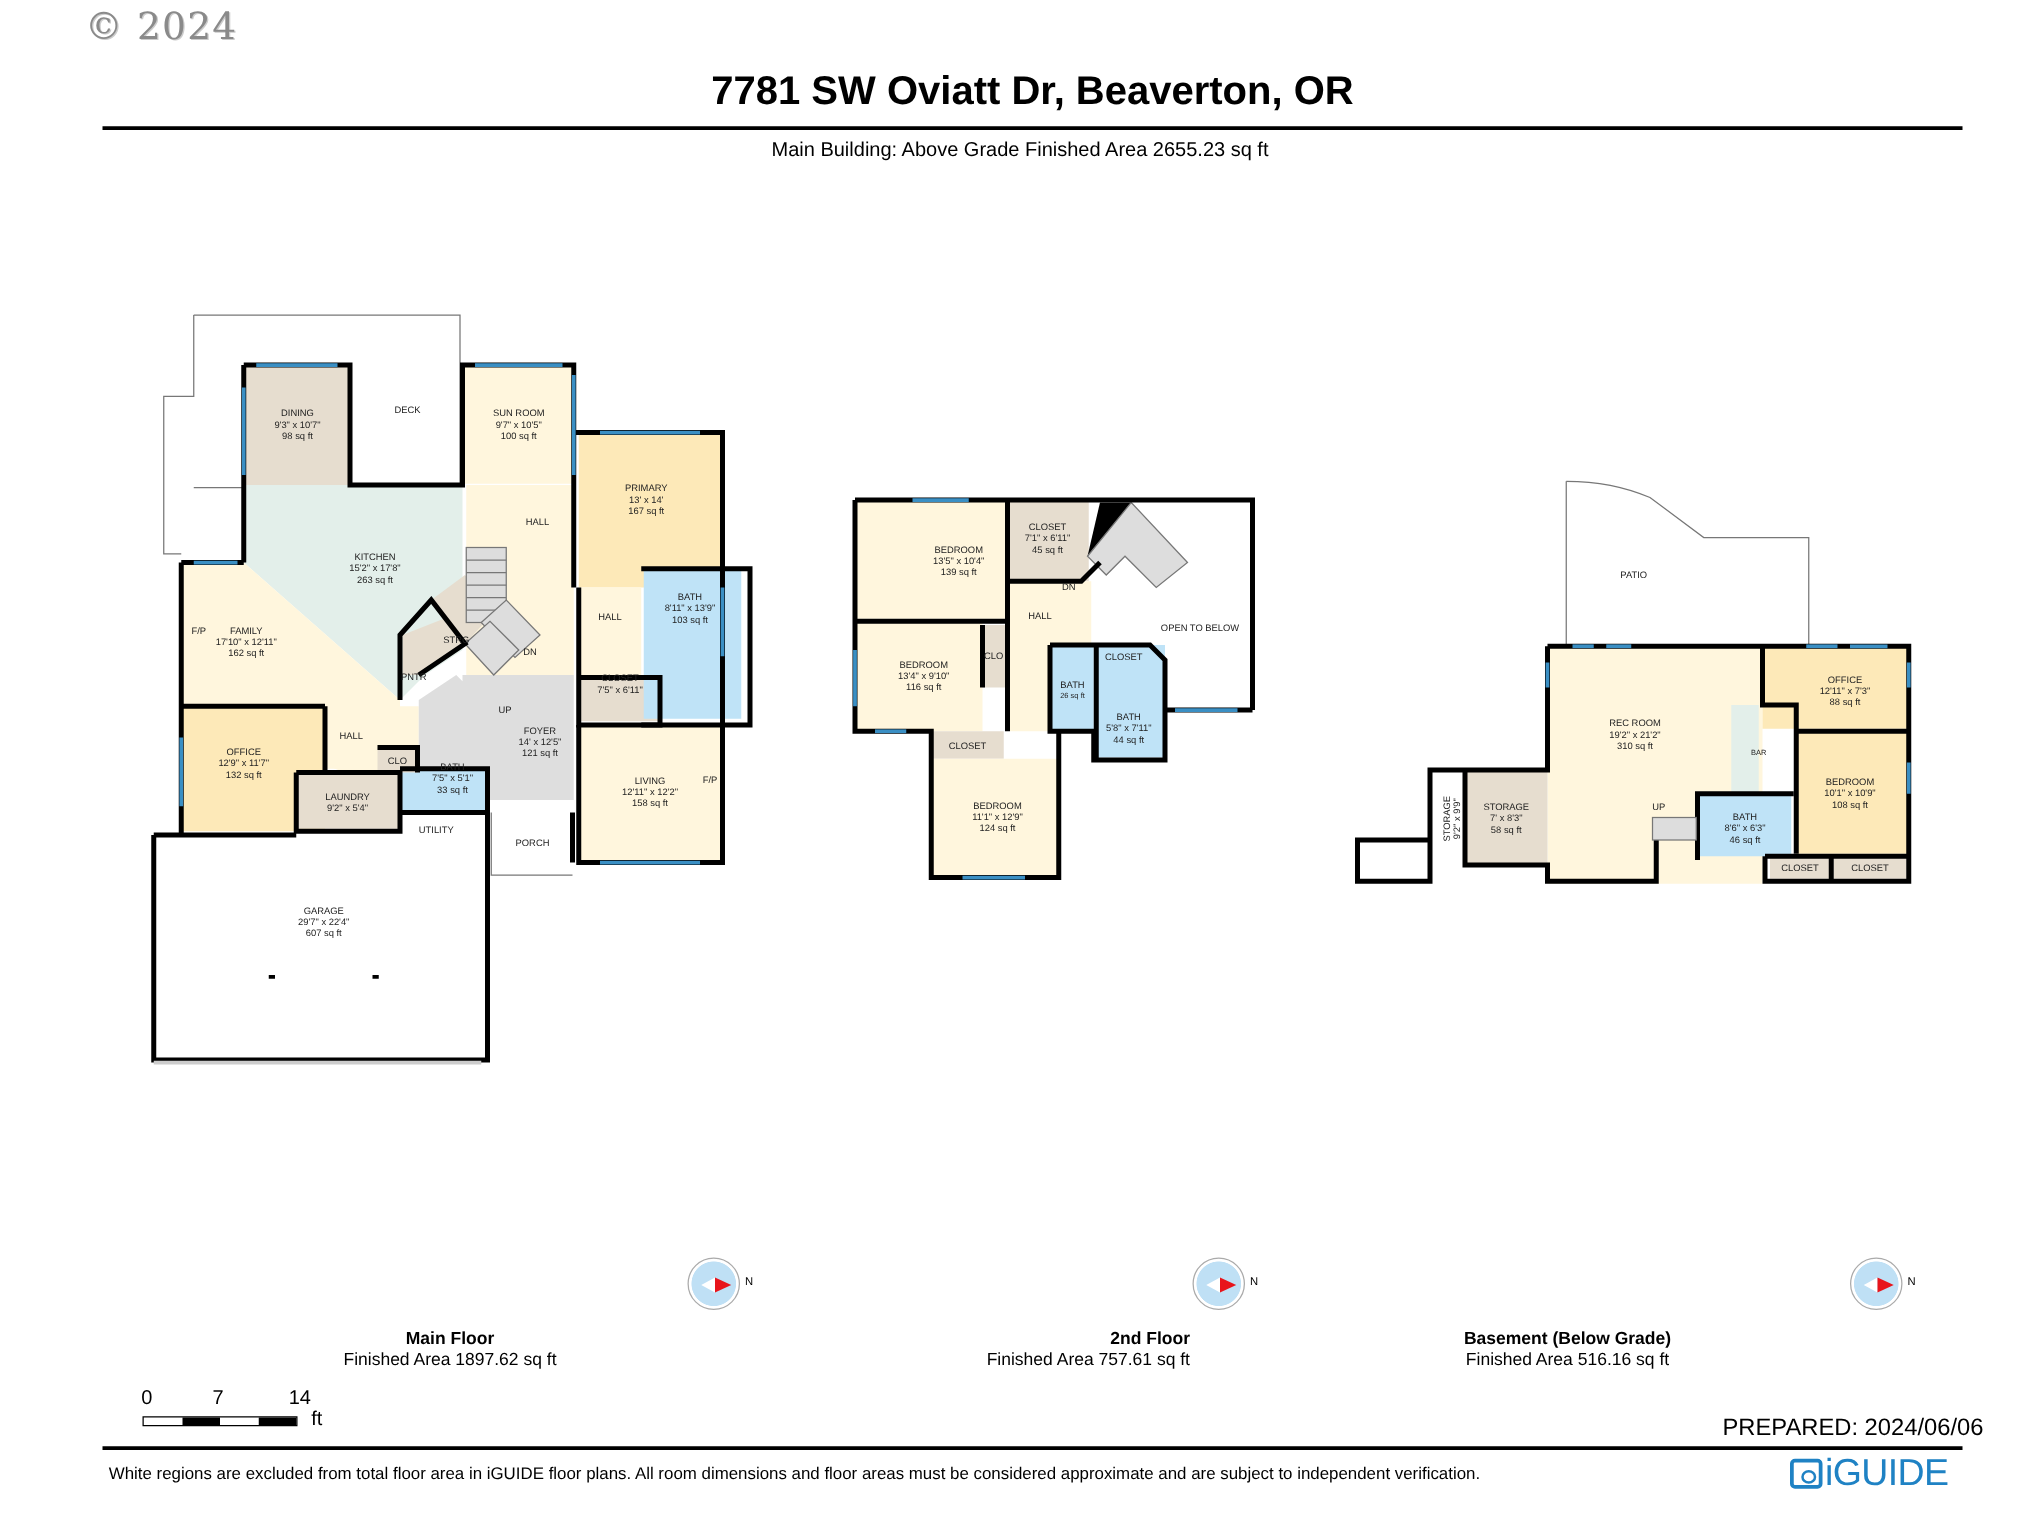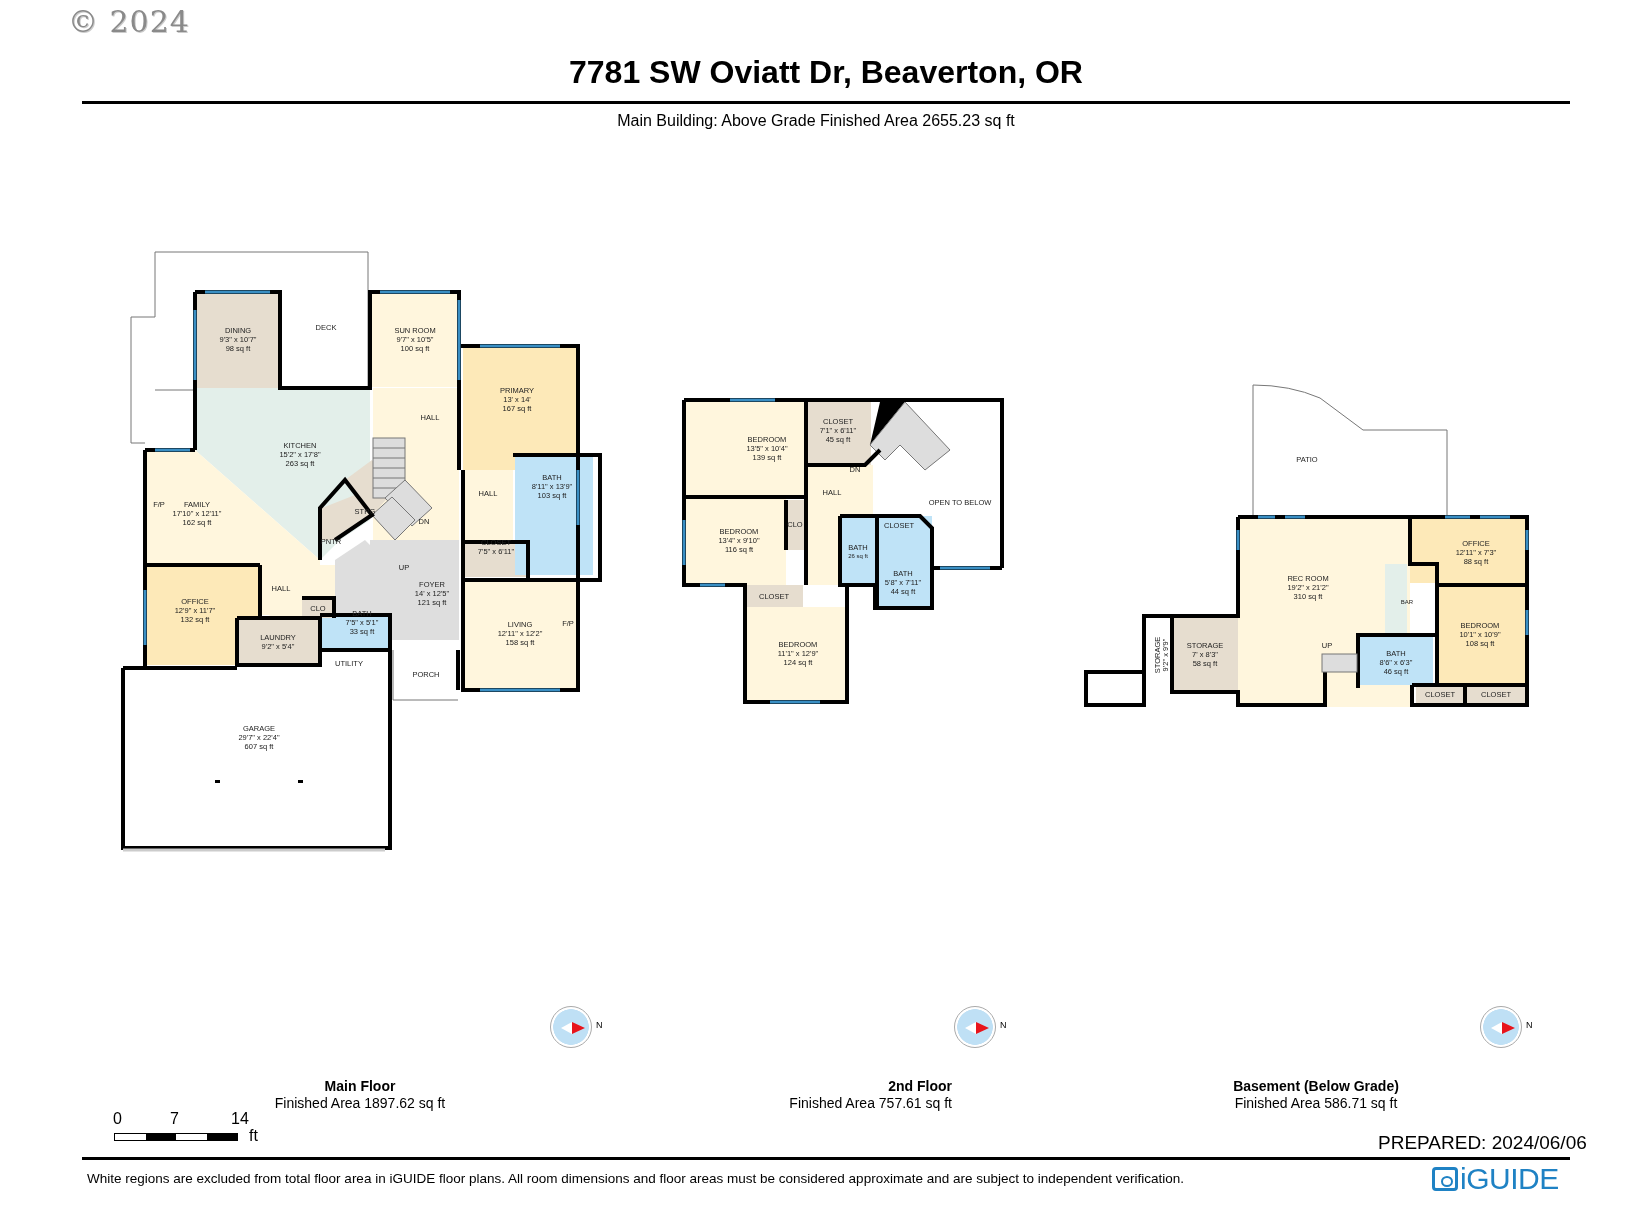--- a/index.html
+++ b/index.html
@@ -5,21 +5,21 @@
   * { box-sizing: border-box; margin: 0; padding: 0; }
   html, body { width: 1632px; height: 1224px; background: #fff; overflow: hidden; }
   body { position: relative; font-family: "Liberation Sans", sans-serif; color: #000; }
   .abs { position: absolute; }
   .copyright { left: 28px; top: 4px; font-family: "DejaVu Serif", serif; font-size: 30px; color: #8a8a8a; letter-spacing: 1px; text-shadow: 1px 1px 0 #ccc; margin-left: 40px; }
   .title { left: 0; width: 1632px; top: 54px; text-align: center; font-size: 32px; font-weight: bold; padding-left: 20px; }
   .rule-top { left: 82px; width: 1488px; top: 101px; height: 3px; background: #000; }
   .subtitle { left: 0; width: 1632px; top: 112px; text-align: center; font-size: 16px; }
   svg.plan { position: absolute; left: 0; top: 0; width: 1632px; height: 1224px; }
   .rl { font-family: "Liberation Sans", sans-serif; font-size: 7.5px; fill: #222; text-anchor: middle; }
-  .floor-label { text-align: center; font-size: 14px; line-height: 17px; margin-top: 16px; }
+  .floor-label { text-align: center; font-size: 14px; line-height: 17px; }
   .floor-label b { display: block; font-weight: bold; }
   .scale-nums { left: 113px; top: 1110px; width: 150px; font-size: 16px; }
   .scale-nums span { position: absolute; top: 0; }
   .scale-bar { left: 114px; top: 1133px; width: 124px; height: 8px; border: 1px solid #000; display: flex; }
   .scale-bar div { flex: 1; }
   .scale-bar .blk { background: #000; }
   .scale-unit { left: 249px; top: 1127px; font-size: 16px; }
   .prepared { left: 1378px; top: 1132px; font-size: 19px; }
   .rule-bot { left: 82px; width: 1488px; top: 1157px; height: 3px; background: #000; }
   .disclaimer { left: 87px; top: 1171px; font-size: 13.5px; }
@@ -308,23 +308,23 @@
 </div>
 
 <div class="abs floor-label" style="left:250px;width:220px;top:1062px;">
   <b>Main Floor</b>
   <span>Finished Area 1897.62 sq ft</span>
 </div>
 <div class="abs floor-label" style="left:732px;width:220px;top:1062px;text-align:right;">
   <b>2nd Floor</b>
   <span>Finished Area 757.61 sq ft</span>
 </div>
-<div class="abs floor-label" style="left:1206px;width:220px;top:1062px;">
+<div class="abs floor-label" style="left:1144px;width:220px;top:1062px;">
   <b>Basement (Below Grade)</b>
-  <span>Finished Area 586.71 sq ft</span>
+  <span>Finished Area 516.16 sq ft</span>
 </div>
 
 <div class="abs scale-nums">
   <span style="left:0">0</span>
   <span style="left:57px">7</span>
   <span style="left:118px">14</span>
 </div>
 <div class="abs scale-bar">
   <div></div>
     <div class="blk"></div>

